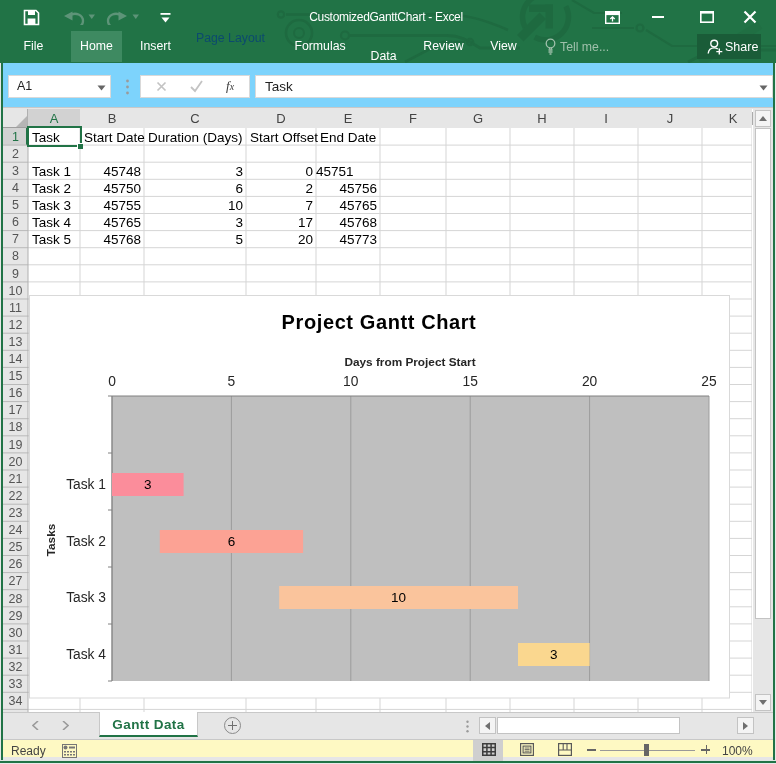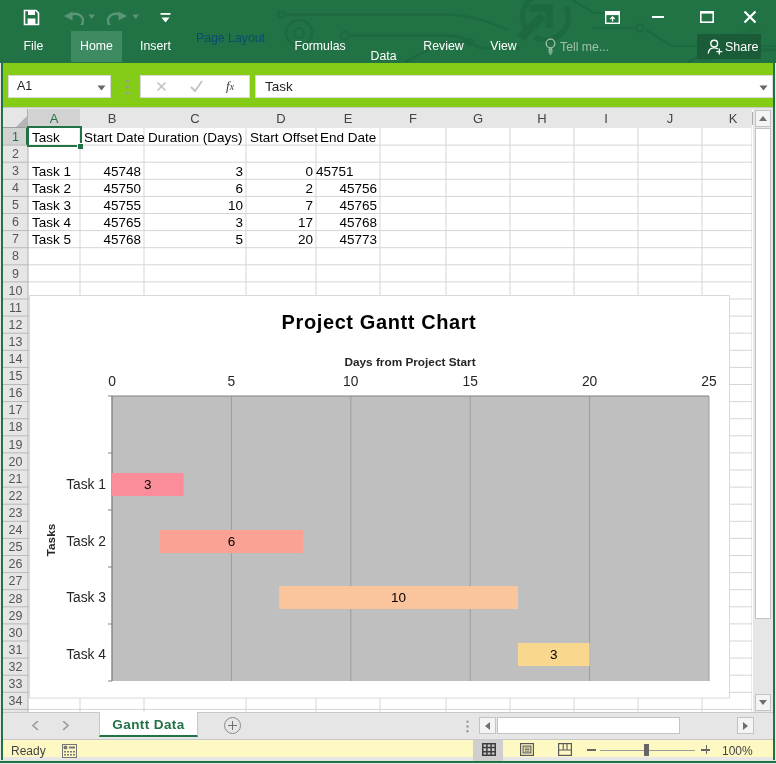--- a/index.html
+++ b/index.html
@@ -50,20 +50,21 @@
  <path d="M0 6 L8.5 1.5 L8.5 10.5 Z"></path>
           <path d="M63 6 L54.5 1.5 L54.5 10.5 Z"></path>
  <path d="M24.5 4.5 l6.5 0 -3.25 4.5 z"></path>
           <path d="M68.5 4.5 l6.5 0 -3.25 4.5 z"></path>
 </g>
 </svg>
 <svg class="abs" style="left:160px;top:13px;" width="11" height="10" viewBox="0 0 11 10">
 <rect x="0.5" y="0" width="10" height="1.8" fill="#fff"></rect>
 <path d="M1.5 4.5 l8 0 -4 5 z" fill="#fff"></path>
 </svg>
+<div class="abs" style="left:286px;top:10px;width:200px;text-align:center;font-size:12px;letter-spacing:-0.3px;color:#fff;white-space:nowrap;">CustomizedGanttChart - Excel</div>
 <svg class="abs" style="left:605px;top:11px;" width="15" height="13" viewBox="0 0 15 13">
 <rect x="0.7" y="0.7" width="13.6" height="11.6" fill="none" stroke="#fff" stroke-width="1.4"></rect>
 <rect x="0.7" y="0.7" width="13.6" height="3.4" fill="#fff"></rect>
 <path d="M7.5 10.5 L7.5 6 M5.3 8 L7.5 5.8 L9.7 8" stroke="#fff" stroke-width="1.3" fill="none"></path>
 </svg>
 <div class="abs" style="left:652px;top:16px;width:12px;height:2px;background:#fff;"></div>
 <svg class="abs" style="left:700px;top:11px;" width="14" height="12" viewBox="0 0 14 12">
 <rect x="0.8" y="0.8" width="12.4" height="10.4" fill="none" stroke="#fff" stroke-width="1.6"></rect>
 <rect x="0" y="0" width="14" height="2.6" fill="#fff"></rect>
 </svg>
@@ -92,21 +93,21 @@
 <div class="abs" style="left:697px;top:3px;width:64px;height:25px;background:#1A5C38;"></div>
 <svg class="abs" style="left:706px;top:7px;" width="18" height="18" viewBox="0 0 18 18">
 <g stroke="#fff" fill="none" stroke-width="1.4">
 <circle cx="8.2" cy="5.6" r="3.4"></circle>
 <path d="M2.2 15.5 C2.6 11.8,5 9.9,8.2 9.9 c1.4 0,2.6 0.4,3.6 1.1"></path>
 <path d="M13.3 10.6 v6 M10.3 13.6 h6"></path>
 </g>
       </svg>
 <div class="abs" style="left:725px;top:9px;font-size:12.5px;color:#fff;">Share</div>
 </div>
-<div class="abs" style="left:3px;top:63px;width:770px;height:45px;background:#84cc16;border-bottom:1px solid #c8c8c8;">
+<div class="abs" style="left:3px;top:63px;width:770px;height:45px;background:#7dd3fc;border-bottom:1px solid #c8c8c8;">
 <div class="abs" style="left:5px;top:12px;width:103px;height:23px;background:#fff;border:1px solid #d9d9d9;"></div>
 <div class="abs" style="left:14px;top:16px;font-size:12.5px;color:#222;">A1</div>
 <svg class="abs" style="left:94px;top:22px;" width="9" height="6" viewBox="0 0 9 6">
         <path d="M0.5 0.5 l8 0 -4 5 z" fill="#666"></path>
       </svg>
 <svg class="abs" style="left:122px;top:16px;" width="5" height="16" viewBox="0 0 5 16">
         <g fill="#9a9a9a">
           <circle cx="2.5" cy="2" r="1.4"></circle>
           <circle cx="2.5" cy="8" r="1.4"></circle>
           <circle cx="2.5" cy="14" r="1.4"></circle>

